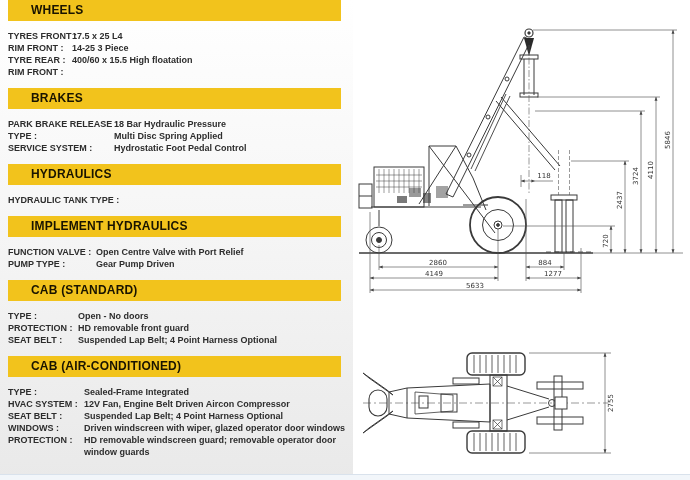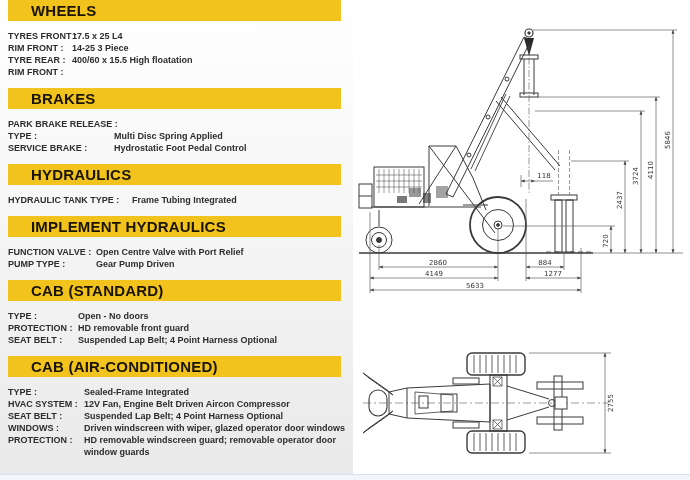--- a/index.html
+++ b/index.html
@@ -3,21 +3,21 @@
 <meta charset="utf-8">
 <style>
   html,body{margin:0;padding:0;}
   body{
     width:690px;height:480px;overflow:hidden;position:relative;
     background:linear-gradient(180deg,#ffffff 0%,#f6f6f6 45%,#e9e9e9 100%);
     font-family:"Liberation Sans",sans-serif;
   }
   #spec-column{position:absolute;left:0;top:0;width:350px;}
   .bar{
-    background:#F2C31C;color:#191400;font-weight:bold;font-size:15px;
+    background:#F2C31C;color:#191400;font-weight:bold;font-size:12px;
     height:21px;line-height:21px;padding-left:23px;margin:0 9px 9px 8px;
     letter-spacing:.2px;
   }
   .rows{margin:0 4px 10px 8px;font-size:9px;font-weight:bold;color:#2d2d2d;line-height:12px;}
   .row{display:flex;}
   .lbl{flex:0 0 auto;white-space:nowrap;}
   .val{flex:1;}
   .lw0 .lbl{width:64px}.lw1 .lbl{width:106px}.lw2 .lbl{width:124px}
   .lw3 .lbl{width:88px}.lw4 .lbl{width:70px}.lw5 .lbl{width:76px}
   #panel-right{position:absolute;left:353px;top:0;width:337px;height:474px;background:#ffffff;}
@@ -53,39 +53,39 @@
         </div>
     </div>
   </section>
 
   <section>
     <div class="bar">
       <span>BRAKES</span></div>
     <div class="rows lw1">
       <div class="row">
         <span class="lbl">PARK BRAKE RELEASE :</span>
+        <span class="val">18 Bar Hydraulic Pressure</span>
         </div>
       <div class="row">
         <span class="lbl">TYPE :</span>
         <span class="val">Multi Disc Spring Applied</span>
         </div>
       <div class="row">
-        <span class="lbl">SERVICE BRAKE :</span>
+        <span class="lbl">SERVICE SYSTEM :</span>
         <span class="val">Hydrostatic Foot Pedal Control</span>
         </div>
     </div>
   </section>
 
   <section>
     <div class="bar">
       <span>HYDRAULICS</span></div>
     <div class="rows lw2">
       <div class="row">
         <span class="lbl">HYDRAULIC TANK TYPE :</span>
-        <span class="val">Frame Tubing Integrated</span>
         </div>
     </div>
   </section>
 
   <section>
     <div class="bar">
       <span>IMPLEMENT HYDRAULICS</span></div>
     <div class="rows lw3">
       <div class="row">
         <span class="lbl">FUNCTION VALVE :</span>

